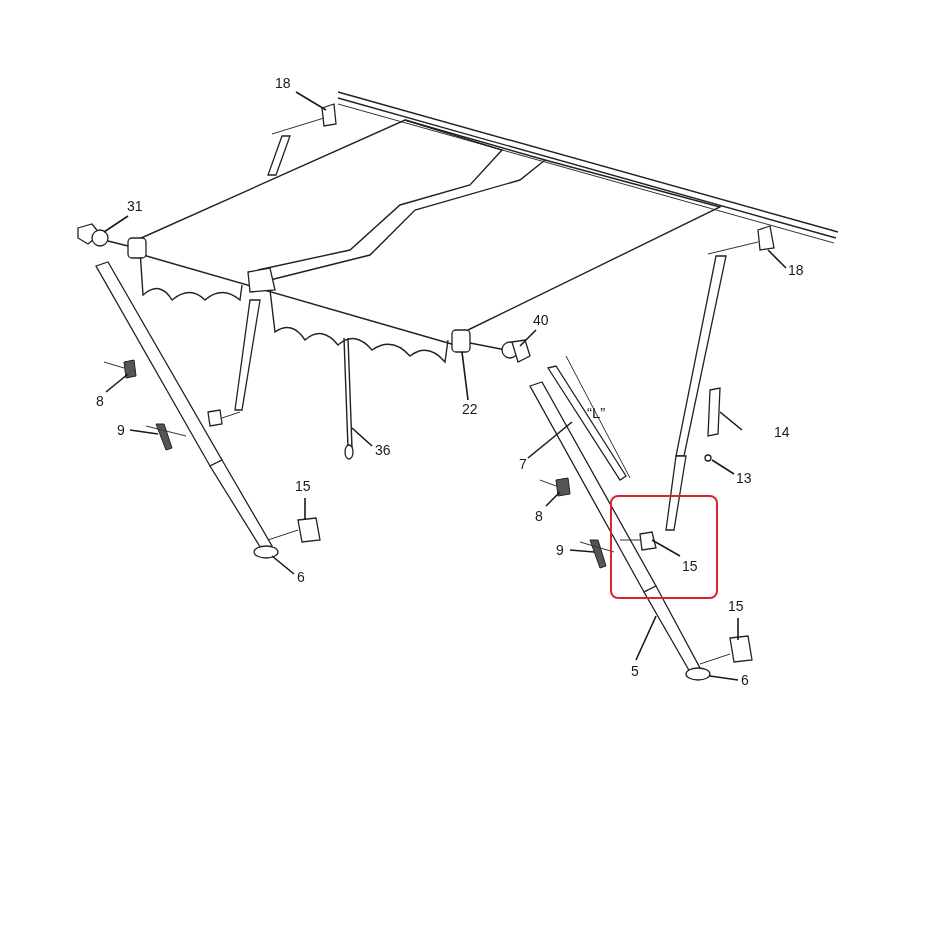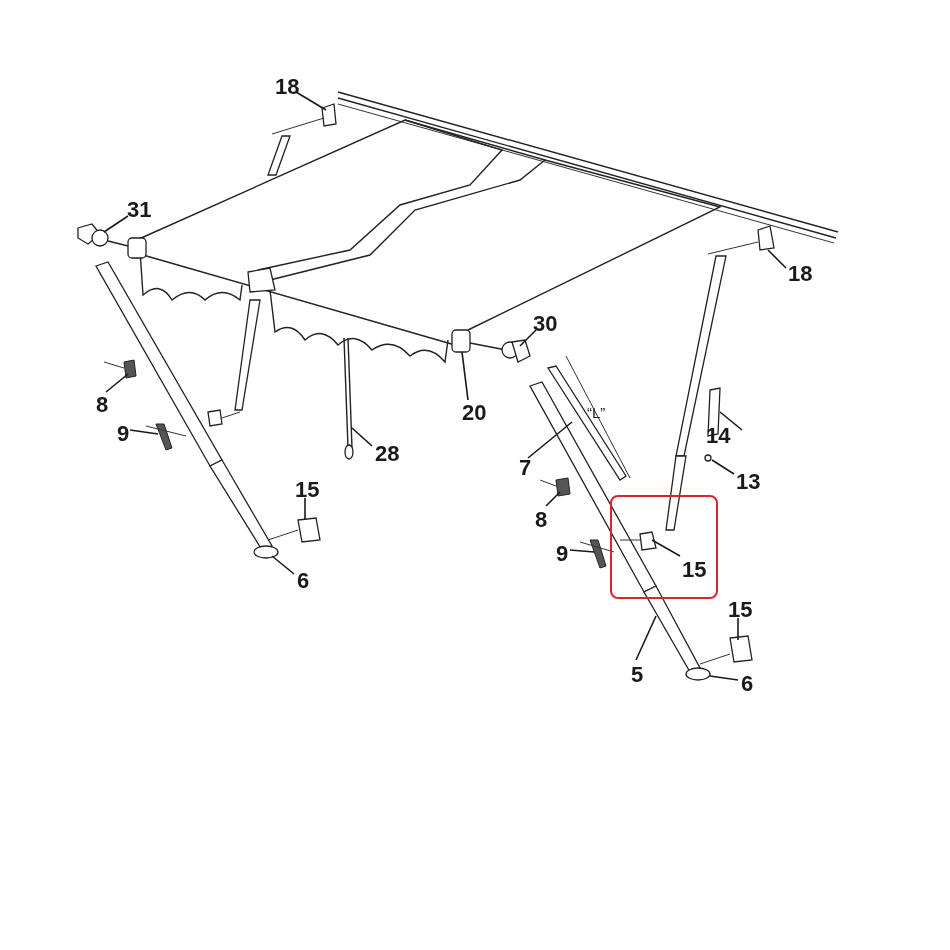--- a/index.html
+++ b/index.html
@@ -1,18 +1,18 @@
 <!DOCTYPE html>
 <html><head>
 <meta charset="utf-8">
 <style>
   html, body { margin: 0; padding: 0; background: #ffffff; }
   body { width: 950px; height: 950px; position: relative; overflow: hidden; font-family: "Liberation Sans", sans-serif; }
   #diagram { position: absolute; left: 0; top: 0; width: 950px; height: 950px; }
-  .callout { position: absolute; font-family: "Liberation Sans", sans-serif; font-weight: bold; font-size: 22px; color: #1a1a1a; line-height: 1; }
+  .callout { position: absolute; font-family: "Liberation Sans", sans-serif; font-weight: normal; font-size: 14px; color: #1a1a1a; line-height: 1; }
   .highlight-box { position: absolute; border: 2.5px solid #d9262c; border-radius: 8px; box-sizing: border-box; }
   svg .ln { stroke: #222; stroke-width: 1.4; fill: none; }
   svg .thin { stroke: #333; stroke-width: 1; fill: none; }
   svg .part { stroke: #222; stroke-width: 1.3; fill: #fff; }
   svg .dark { stroke: #222; stroke-width: 1; fill: #555; }
   svg .leader { stroke: #1a1a1a; stroke-width: 1.6; fill: none; }
 </style>
 </head>
 <body>
 
@@ -139,26 +139,26 @@
     </g>
   </svg>
 
   
   <div class="highlight-box" style="left:610px; top:495px; width:108px; height:104px;"></div>
 
   
   <span class="callout" style="left:275px; top:76px;">18</span>
   <span class="callout" style="left:127px; top:199px;">31</span>
   <span class="callout" style="left:788px; top:263px;">18</span>
-  <span class="callout" style="left:533px; top:313px;">30</span>
+  <span class="callout" style="left:533px; top:313px;">40</span>
   <span class="callout" style="left:96px; top:394px;">8</span>
-  <span class="callout" style="left:462px; top:402px;">20</span>
+  <span class="callout" style="left:462px; top:402px;">22</span>
   <span class="callout" style="left:117px; top:423px;">9</span>
-  <span class="callout" style="left:706px; top:425px;">14</span>
-  <span class="callout" style="left:375px; top:443px;">28</span>
+  <span class="callout" style="left:774px; top:425px;">14</span>
+  <span class="callout" style="left:375px; top:443px;">36</span>
   <span class="callout" style="left:519px; top:457px;">7</span>
   <span class="callout" style="left:736px; top:471px;">13</span>
   <span class="callout" style="left:295px; top:479px;">15</span>
   <span class="callout" style="left:535px; top:509px;">8</span>
   <span class="callout" style="left:556px; top:543px;">9</span>
   <span class="callout" style="left:682px; top:559px;">15</span>
   <span class="callout" style="left:297px; top:570px;">6</span>
   <span class="callout" style="left:728px; top:599px;">15</span>
   <span class="callout" style="left:631px; top:664px;">5</span>
   <span class="callout" style="left:741px; top:673px;">6</span>

